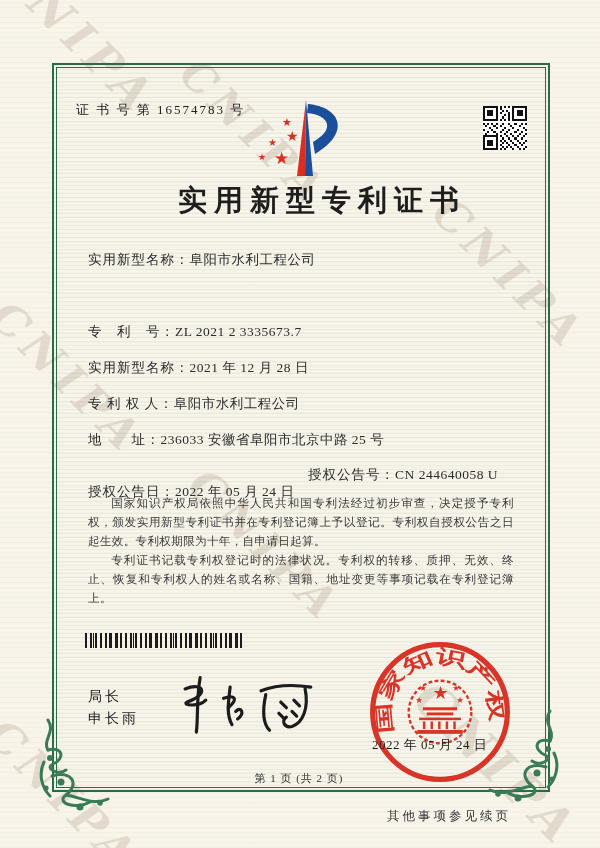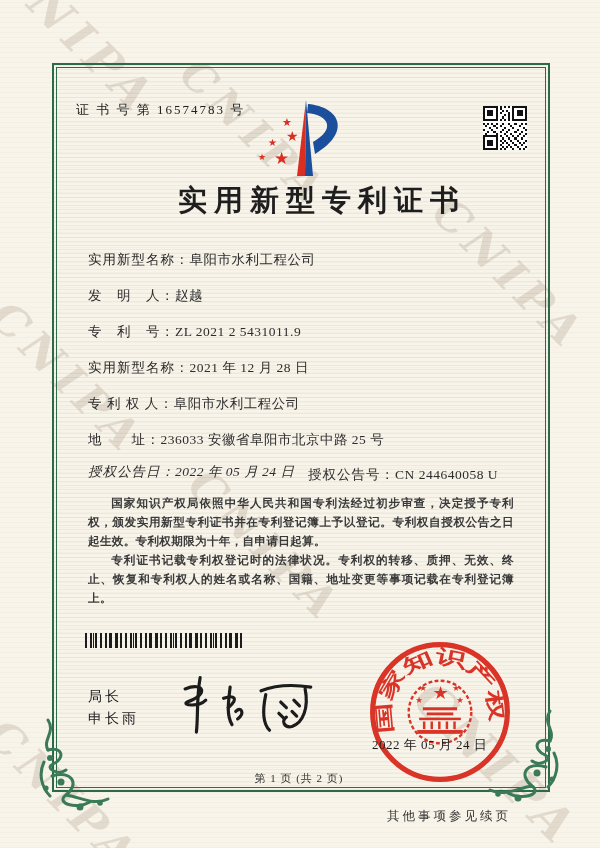--- a/index.html
+++ b/index.html
@@ -55,21 +55,21 @@
   }
   
   .field{
     position:absolute;left:88px;
     font-size:13.5px;color:#2d2d2d;letter-spacing:0.5px;
     z-index:3;white-space:nowrap;
   }
   .field .lbl{letter-spacing:1px;}
   
   .paras{
-    position:absolute;left:88px;top:494px;width:426px;z-index:3;font-weight:bold;
+    position:absolute;left:88px;top:494px;width:426px;z-index:3;
   }
   .paras p{
     margin:0;font-size:11.6px;line-height:19px;
     text-align:justify;text-indent:2em;color:#3a3a3a;letter-spacing:0.3px;
   }
   
   .barcode{
     position:absolute;left:85px;top:633px;width:157px;height:15px;z-index:3;
     background:
       repeating-linear-gradient(90deg,#1c1c1c 0 2px,transparent 2px 5px),
@@ -195,36 +195,33 @@
                M9 19h1v1h-1zM11 19h1v1h-1zM13 19h1v1h-1zM16 19h1v1h-1zM20 19h1v1h-1z
                M8 20h1v1h-1zM10 20h1v1h-1zM14 20h1v1h-1zM17 20h1v1h-1zM19 20h1v1h-1z"></path>
     </g>
   </svg>
 
   <div class="title">实用新型专利证书</div>
 
   <div class="field" style="top:251px;">
     <span class="lbl">实用新型名称：</span><span>阜阳市水利工程公司</span>
   </div>
-  <div class="field" style="top:287px;">
-    <span class="lbl">发　明　人：</span><span>赵越</span>
-  </div>
   <div class="field" style="top:323px;">
-    <span class="lbl">专　利　号：</span><span>ZL 2021 2 5431011.9</span>
+    <span class="lbl">专　利　号：</span><span>ZL 2021 2 3335673.7</span>
   </div>
   <div class="field" style="top:359px;">
     <span class="lbl">实用新型名称：</span><span>2021 年 12 月 28 日</span>
   </div>
   <div class="field" style="top:395px;">
     <span class="lbl">专 利 权 人：</span><span>阜阳市水利工程公司</span>
   </div>
   <div class="field" style="top:431px;">
     <span class="lbl">地　　址：</span><span>236033 安徽省阜阳市北京中路 25 号</span>
   </div>
-  <div class="field" style="top:463px;font-style:italic;">
+  <div class="field" style="top:483px;">
     <span class="lbl">授权公告日：</span><span>2022 年 05 月 24 日</span>
   </div>
   <div class="field" style="top:466px;left:308px;">
     <span class="lbl">授权公告号：</span><span>CN 244640058 U</span>
   </div>
 
   <div class="paras">
     <p>国家知识产权局依照中华人民共和国专利法经过初步审查，决定授予专利权，颁发实用新型专利证书并在专利登记簿上予以登记。专利权自授权公告之日起生效。专利权期限为十年，自申请日起算。</p>
     <p>专利证书记载专利权登记时的法律状况。专利权的转移、质押、无效、终止、恢复和专利权人的姓名或名称、国籍、地址变更等事项记载在专利登记簿上。</p>
   </div>

